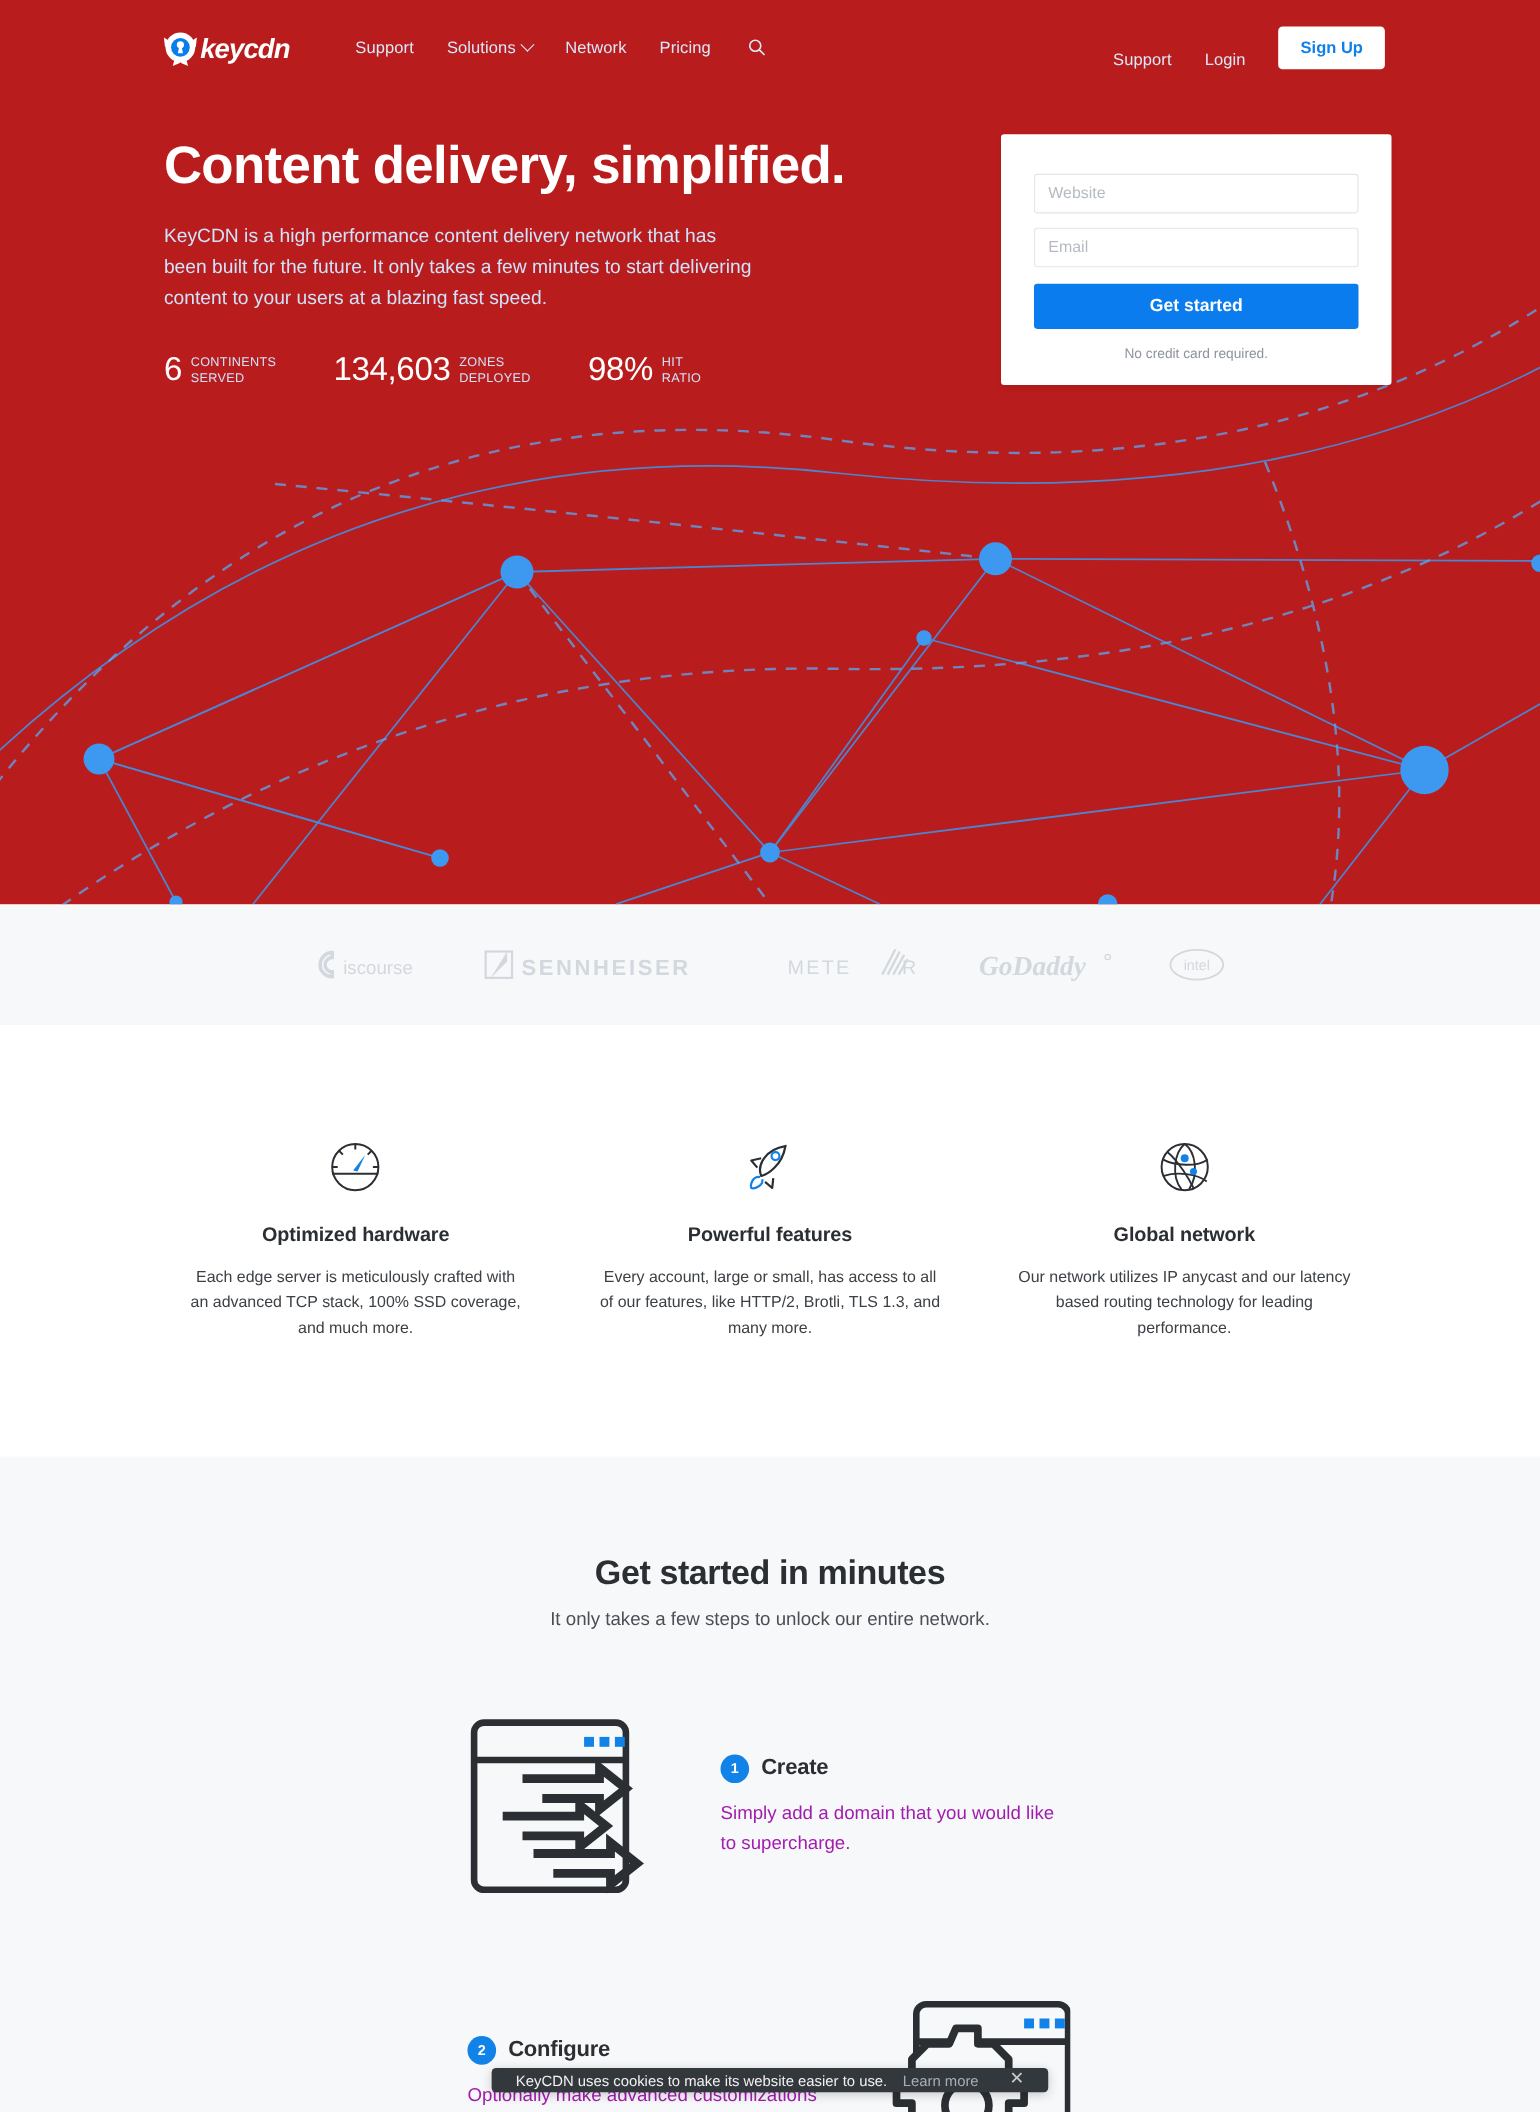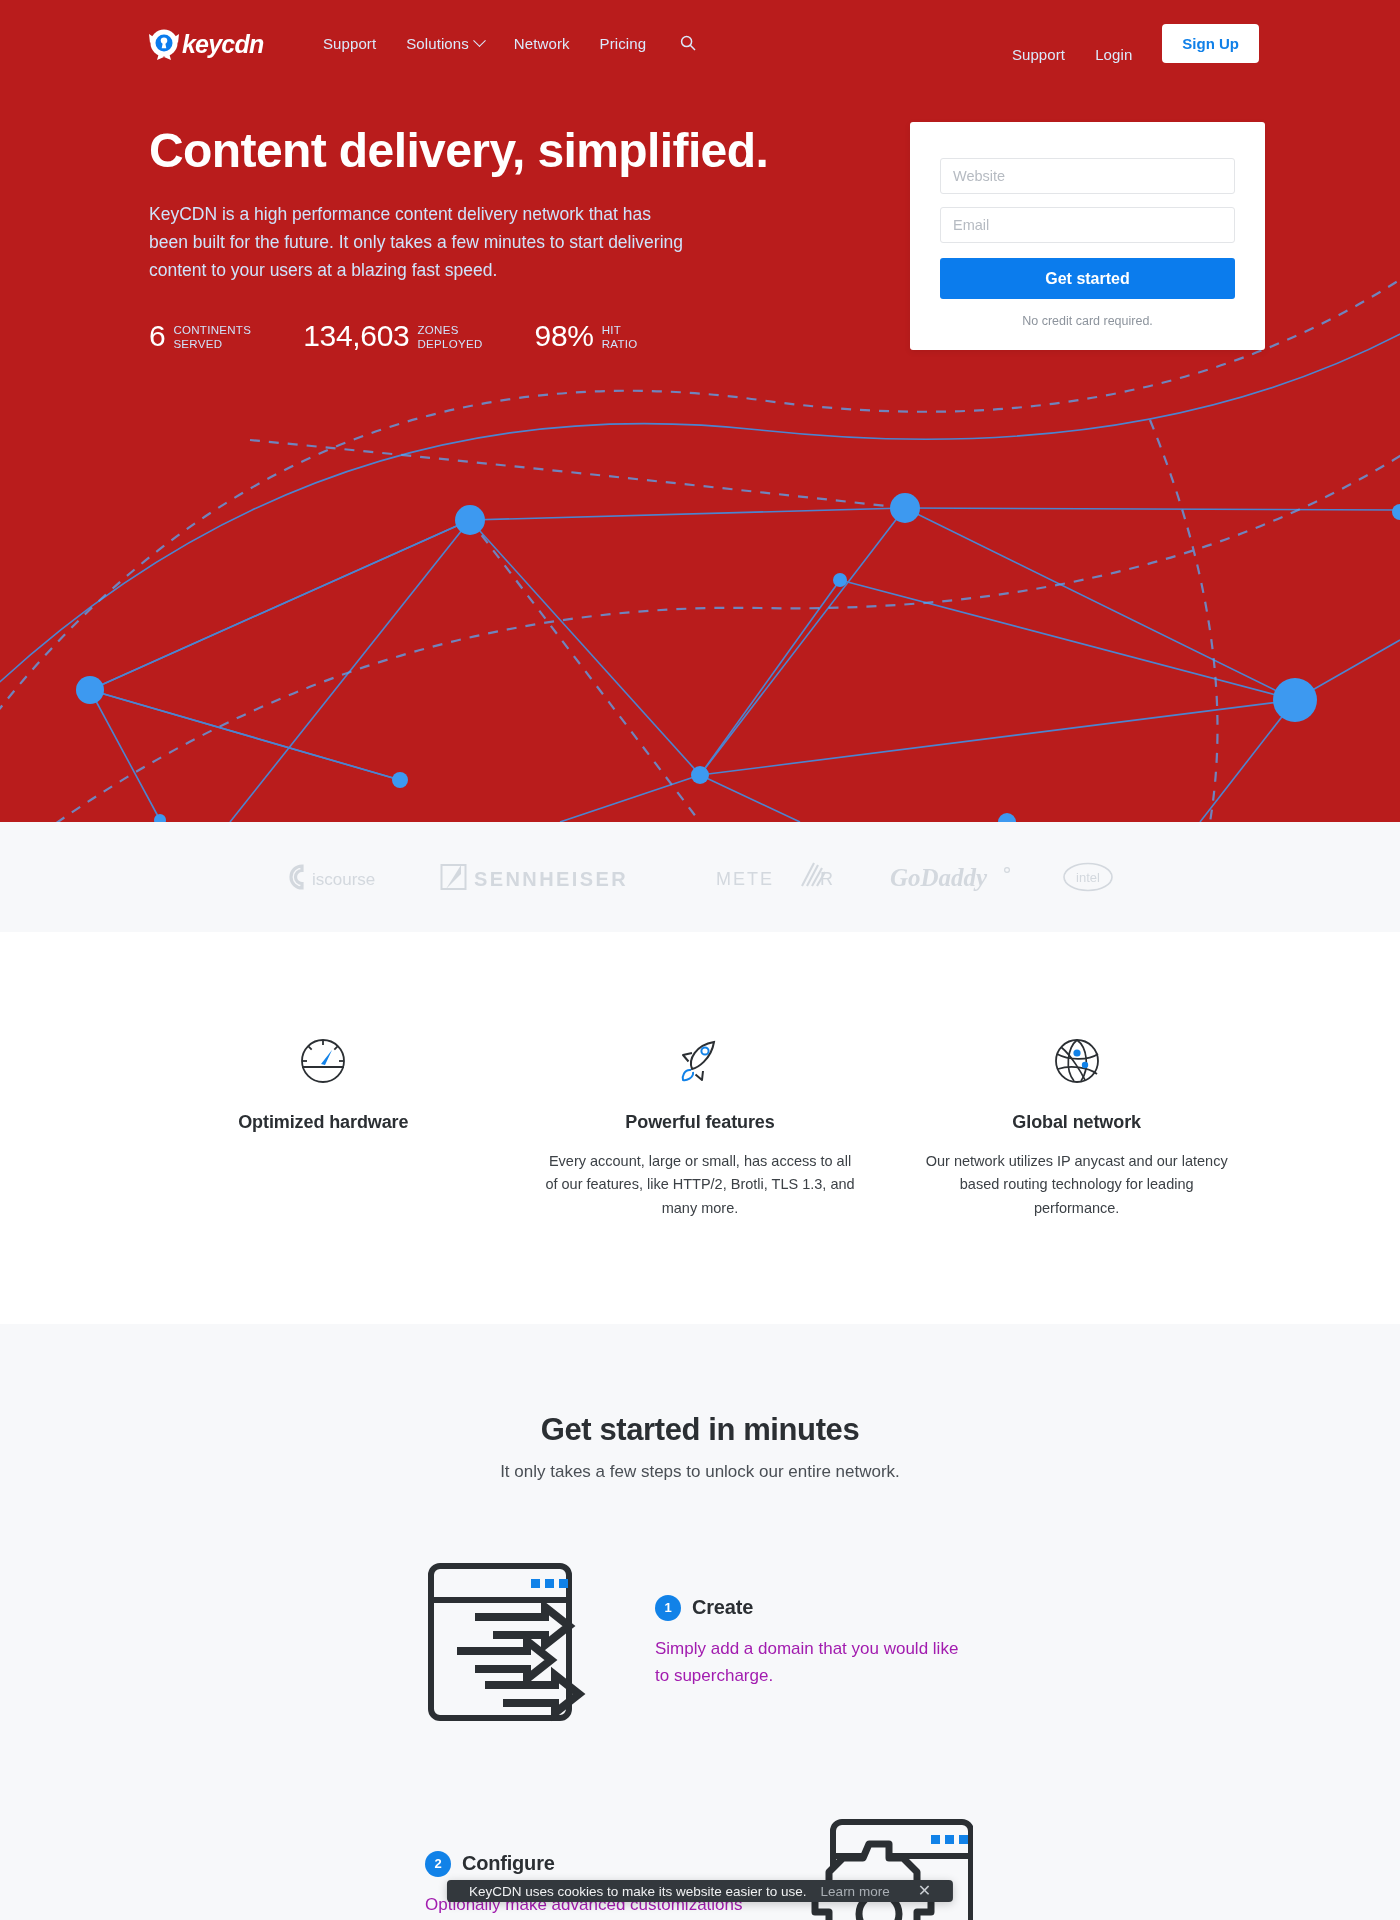--- a/index.html
+++ b/index.html
@@ -384,20 +384,21 @@
               <line x1="27" y1="6" x2="27" y2="11"></line>
               <line x1="12.2" y1="12.2" x2="15.7" y2="15.7"></line>
               <line x1="41.8" y1="12.2" x2="38.3" y2="15.7"></line>
               <line x1="6" y1="27" x2="11" y2="27"></line>
               <line x1="48" y1="27" x2="43" y2="27"></line>
             </g>
             <path d="M25 30 L36 16 L29 31 Z" fill="#1182e8"></path>
           </svg>
         </div>
         <div class="feat-title">Optimized hardware</div>
+        <div class="feat-desc">Each edge server is meticulously crafted with an advanced TCP stack, 100% SSD coverage, and much more.</div>
       </div>
 
       <div class="feat">
         <div class="feat-icon">
           <svg width="56" height="56" viewBox="0 0 56 56">
             <path d="M20 36 C16 26 24 12 42 9 C39 27 25 35 20 36 Z" fill="none" stroke="#2b2f33" stroke-width="2"></path>
             <path d="M20 20 L11 22 L16.5 28.5" fill="none" stroke="#2b2f33" stroke-width="2" stroke-linejoin="round"></path>
             <path d="M31 38 L30 47 L23.5 41.5" fill="none" stroke="#2b2f33" stroke-width="2" stroke-linejoin="round"></path>
             <circle cx="33" cy="18" r="3.6" fill="none" stroke="#1182e8" stroke-width="2"></circle>
             <path d="M19 37 C12 36 10 44 11 47 C14 48 22 45 21 39" fill="none" stroke="#1182e8" stroke-width="2"></path>

